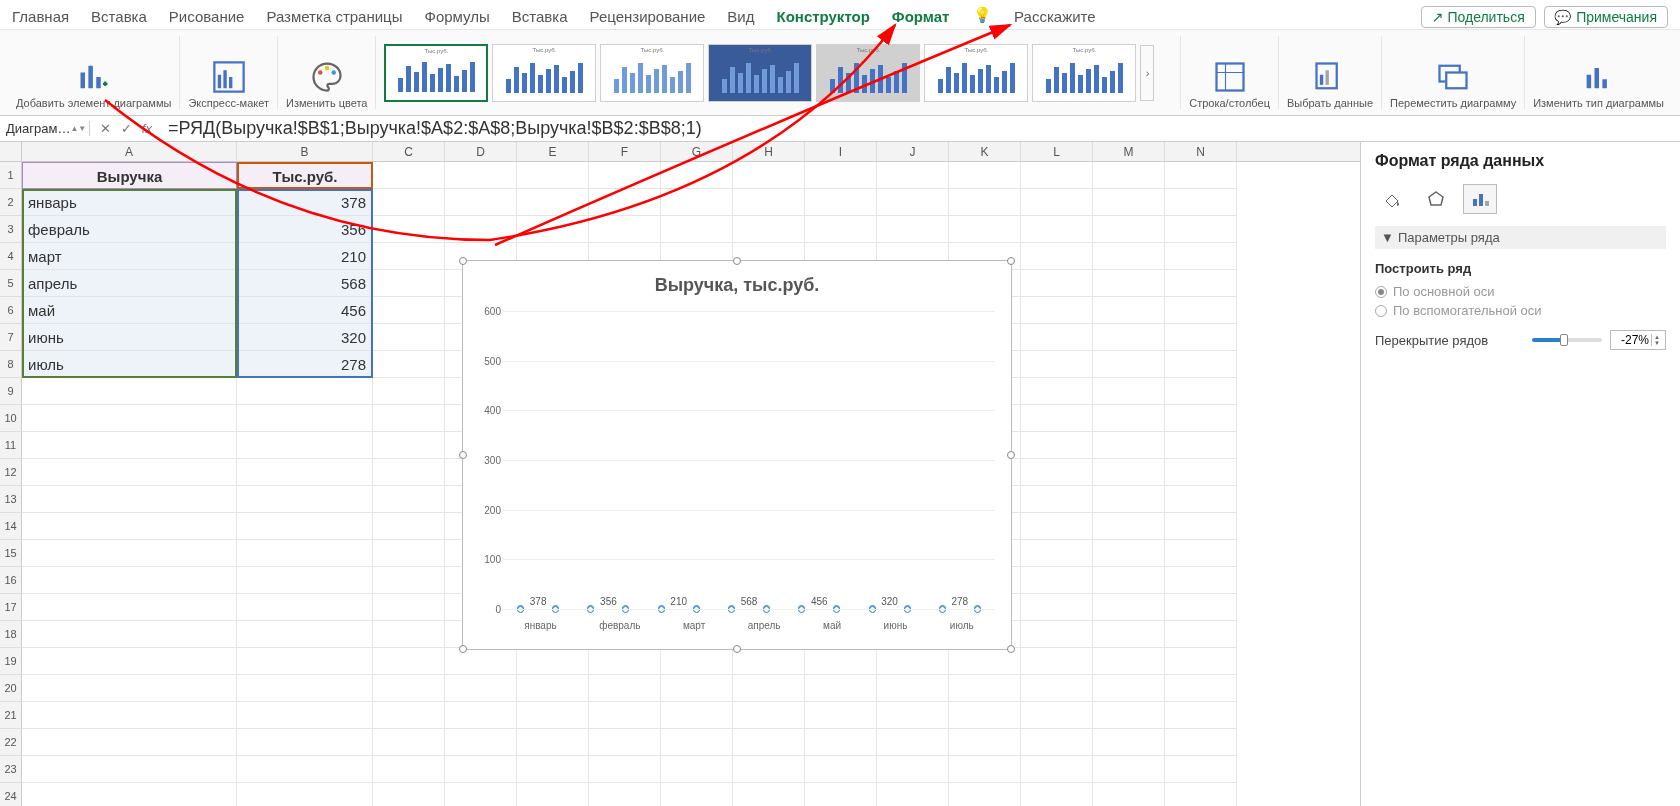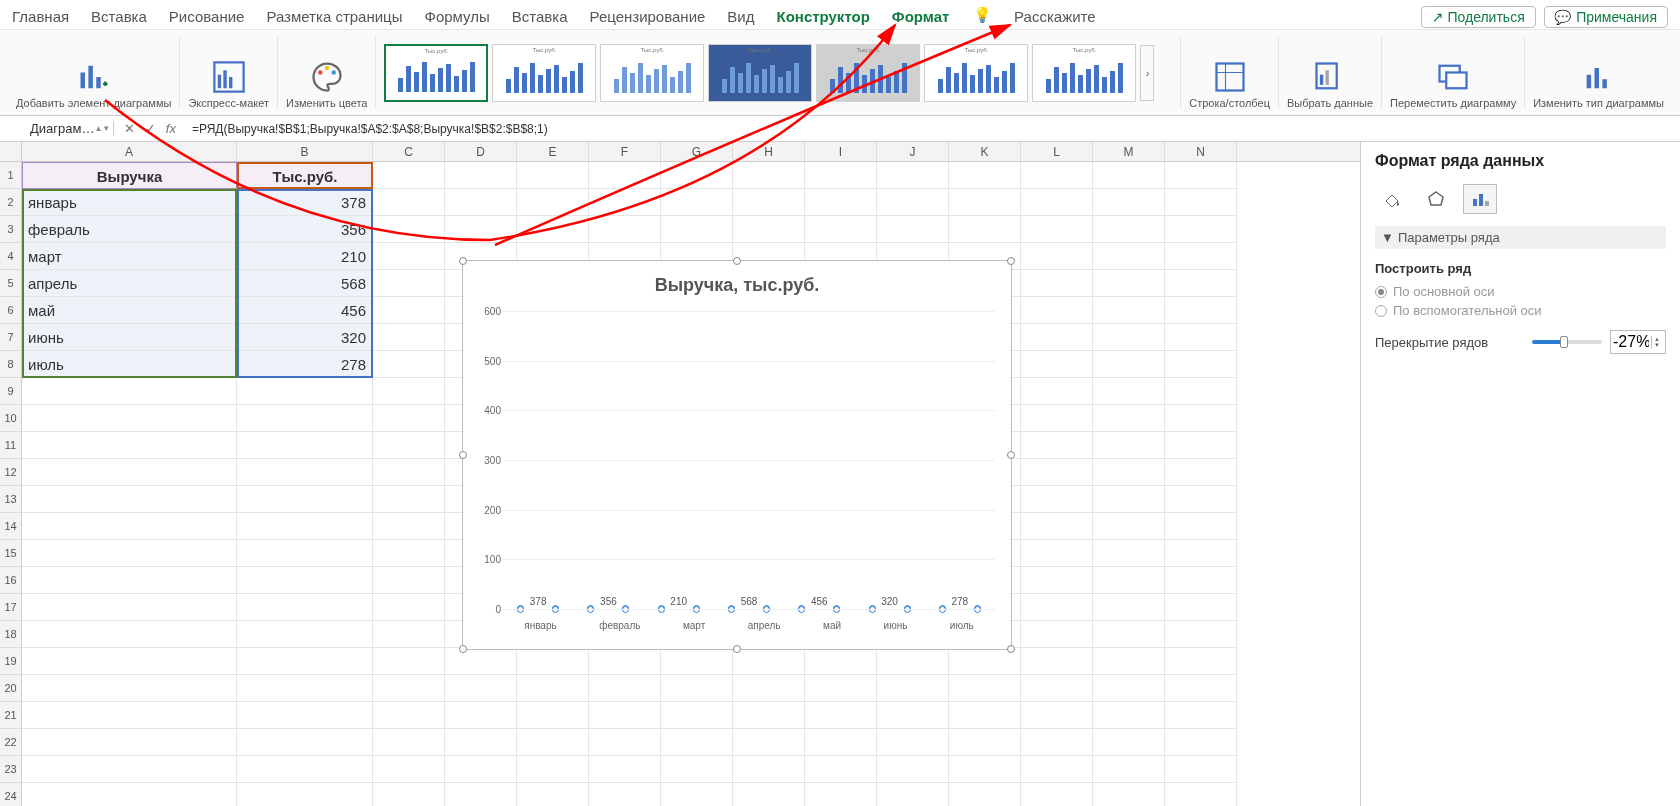--- a/index.html
+++ b/index.html
@@ -21,44 +21,44 @@
 .rgroup .icn{width:36px;height:36px;margin-bottom:2px;}
 .rgroup .lbl{line-height:1.1;}
 .styles-gallery{display:flex;align-items:center;gap:4px;padding:0 8px;flex:1;border-right:1px solid #e5e5e5;}
 .style-thumb{width:104px;height:58px;border:1px solid #d0d0d0;background:#fff;position:relative;display:flex;align-items:flex-end;justify-content:center;gap:3px;padding:6px 6px 8px 6px;}
 .style-thumb.sel{border:2px solid #107c41;}
 .style-thumb .t{position:absolute;top:2px;font-size:6px;color:#777;}
 .style-thumb .bar{width:5px;background:#4472c4;}
 .gallery-nav{width:14px;height:56px;border:1px solid #ccc;display:flex;align-items:center;justify-content:center;color:#666;font-size:11px;}
 
 
-.fbar{display:flex;align-items:center;height:26px;border-bottom:1px solid #ccc;font-size:13px;padding-left:24px;}
+.fbar{display:flex;align-items:center;height:26px;border-bottom:1px solid #ccc;font-size:13px;}
 .namebox{width:90px;padding:0 6px;border-right:1px solid #ccc;display:flex;align-items:center;justify-content:space-between;}
 .fx-btns{display:flex;gap:10px;padding:0 10px;color:#777;align-items:center;}
-.formula-input{flex:1;padding:0 6px;font-size:12px;}
+.formula-input{flex:1;padding:0 6px;font-size:18px;}
 
 
 .body{flex:1;display:flex;overflow:hidden;}
 .grid-area{flex:1;position:relative;overflow:hidden;}
 .sidebar{width:320px;border-left:1px solid #ccc;padding:10px 14px;font-size:13px;color:#444;}
 .sidebar h3{margin:0 0 14px 0;font-size:16px;font-weight:600;color:#222;}
 .side-tabs{display:flex;gap:10px;margin-bottom:12px;}
 .side-tab{width:34px;height:30px;border:1px solid transparent;display:flex;align-items:center;justify-content:center;}
 .side-tab.sel{border:1px solid #bbb;background:#f5f5f5;}
 .panel-head{background:#f0f0f0;padding:4px 6px;font-size:13px;color:#555;display:flex;align-items:center;gap:4px;margin-bottom:12px;}
 .param-title{font-weight:600;margin-bottom:8px;color:#333;}
 .radio-row{display:flex;align-items:center;gap:6px;color:#999;margin:4px 0;font-size:13px;}
 .radio-dot{width:12px;height:12px;border-radius:50%;border:1px solid #aaa;display:inline-block;}
 .radio-dot.on::after{content:"";display:block;width:6px;height:6px;border-radius:50%;background:#888;margin:2px;}
 .slider-row{display:flex;align-items:center;gap:8px;margin:12px 0;font-size:13px;}
 .slider-row .lab{flex:1;}
 .slider{width:70px;height:4px;background:linear-gradient(to right,#2b7cd3 0 40%,#ddd 40% 100%);position:relative;border-radius:2px;}
 .slider .knob{position:absolute;left:40%;top:-4px;width:8px;height:12px;background:#fff;border:1px solid #888;border-radius:2px;}
 .spin-box{width:56px;border:1px solid #bbb;display:flex;align-items:center;}
-.spin-box input{width:40px;border:none;font-size:16px;text-align:right;padding:2px 2px;}
+.spin-box input{width:40px;border:none;font-size:12px;text-align:right;padding:2px 2px;}
 .spin-btns{display:flex;flex-direction:column;border-left:1px solid #bbb;}
 .spin-btns span{font-size:6px;line-height:6px;padding:0 2px;color:#666;}
 
 
 .cols{display:flex;position:absolute;top:0;left:0;right:0;height:20px;background:#f3f3f3;border-bottom:1px solid #ccc;z-index:2;}
 .corner{width:22px;border-right:1px solid #ccc;background:#f3f3f3;}
 .colh{border-right:1px solid #ddd;text-align:center;font-size:12px;color:#555;line-height:20px;}
 .rows{position:absolute;top:20px;left:0;bottom:0;right:0;}
 .row{display:flex;height:27px;}
 .rowh{width:22px;background:#f3f3f3;border-right:1px solid #ccc;border-bottom:1px solid #ddd;text-align:center;font-size:11px;color:#555;line-height:27px;}

